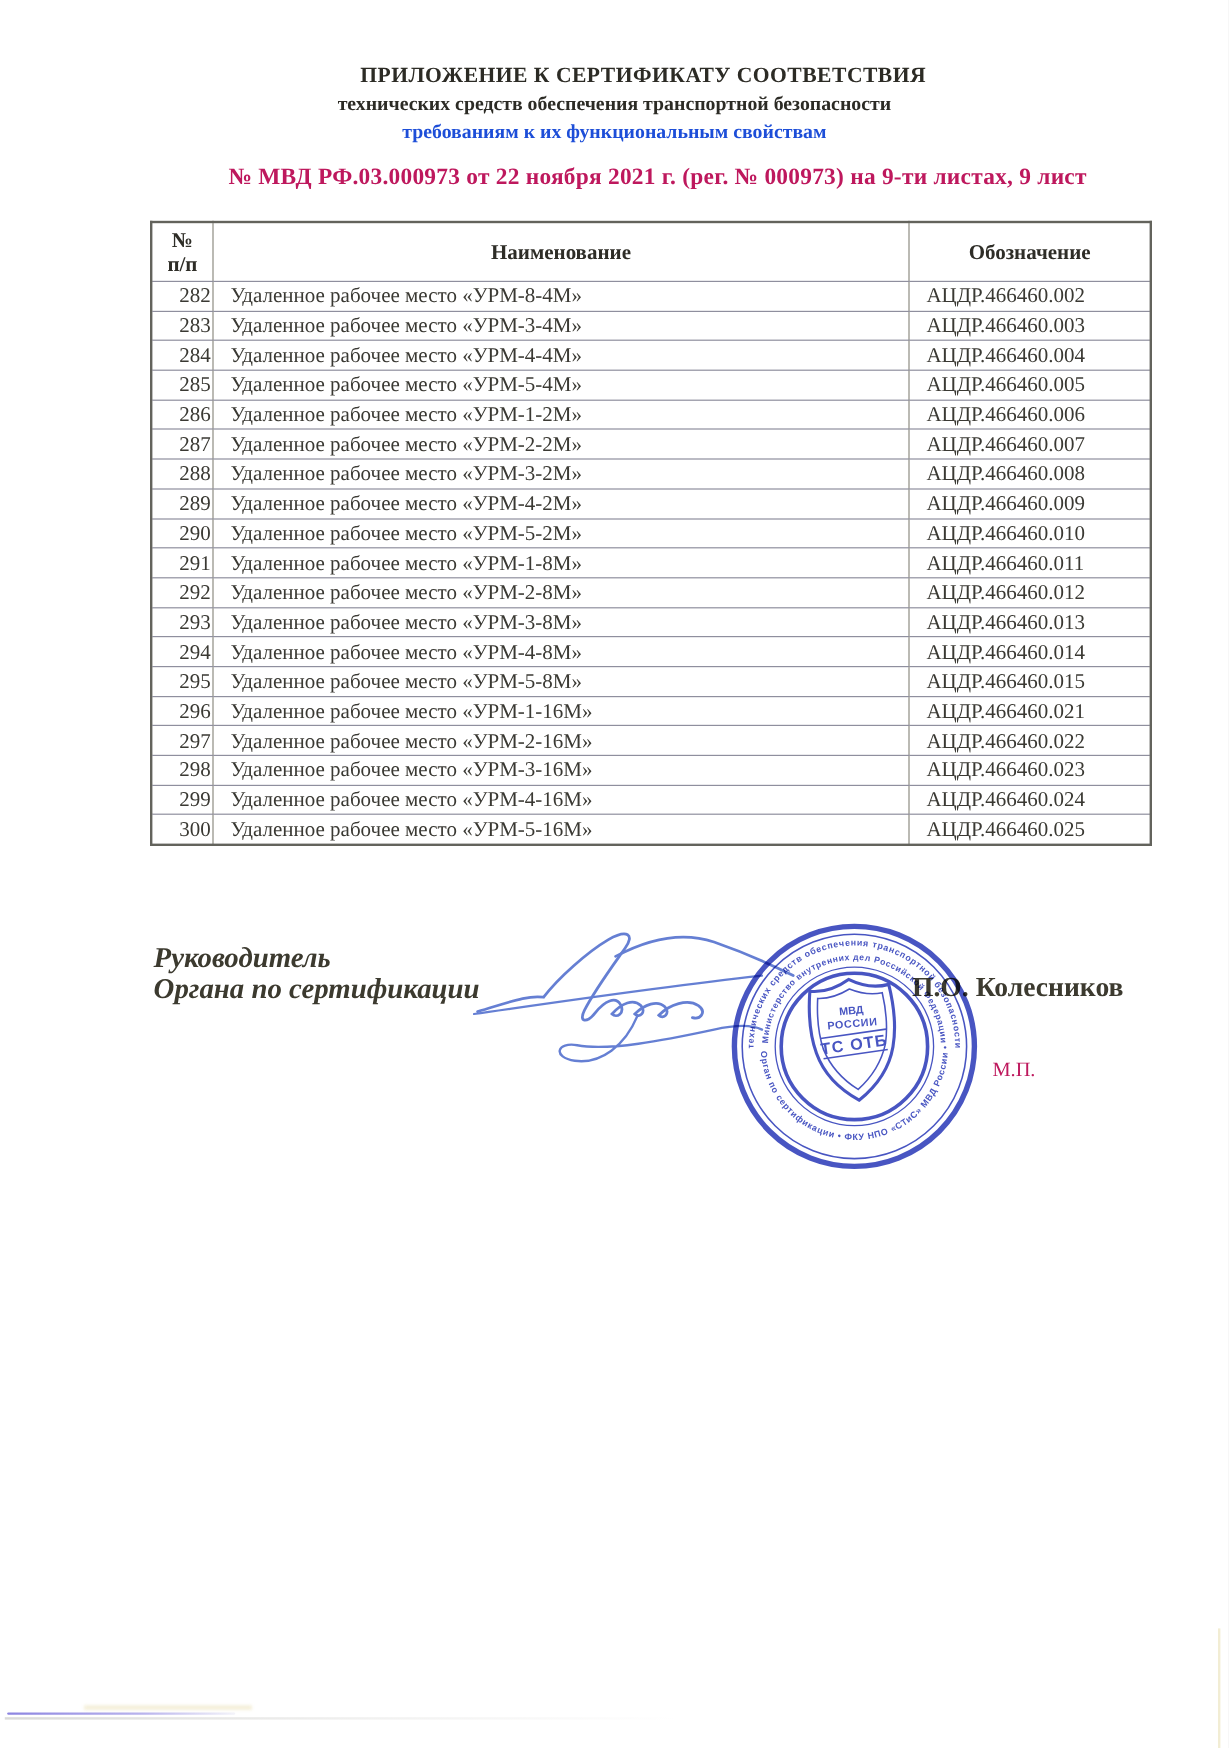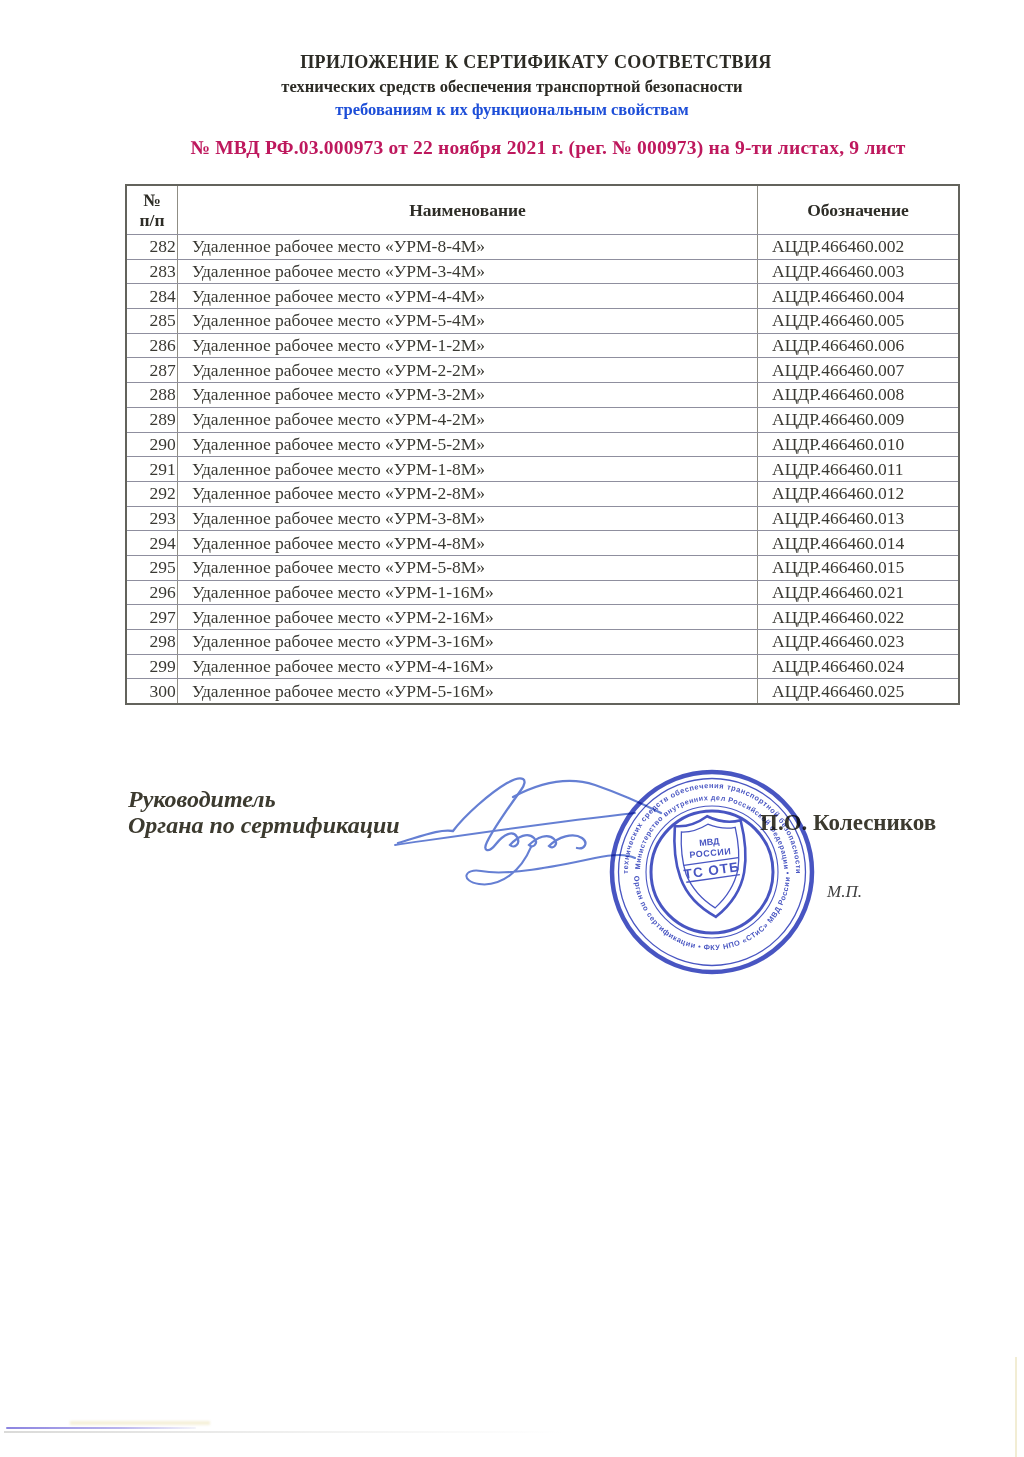--- a/index.html
+++ b/index.html
@@ -37,21 +37,21 @@
   .col-num{width:50px;}
   .col-name{width:579px;}
   .col-desig{width:200px;}
   td.cell-num{text-align:center;padding-left:21px;}
   td.cell-name{padding-left:14px;}
   td.cell-desig{padding-left:14px;}
   .num-line{display:block;line-height:20px;}
 
   .role{left:128px;top:787px;font-size:24px;font-weight:bold;font-style:italic;line-height:25.5px;color:#3c3a2f;}
   .signer{left:760px;top:810px;font-size:23px;font-weight:bold;color:#3c3a2f;}
-  .mp{left:827px;top:882px;font-size:17px;font-style:italic;color:#404040;}
+  .mp{left:827px;top:882px;font-size:17px;color:#be185d;}
 
   .sig-svg{left:385px;top:763px;mix-blend-mode:multiply;}
   .stamp-svg{left:606px;top:766px;mix-blend-mode:multiply;}
 
   .artifact{pointer-events:none;}
   .art-blue{left:6px;top:1427px;width:190px;height:2px;border-radius:2px;
     background:linear-gradient(90deg,rgba(108,98,216,.78),rgba(128,118,222,.55) 60%,rgba(160,160,210,.12));
     filter:blur(.3px);}
   .art-gray{left:4px;top:1431px;width:560px;height:2px;
     background:linear-gradient(90deg,rgba(150,150,145,.35),rgba(170,170,165,.16) 55%,rgba(180,180,175,0));}

